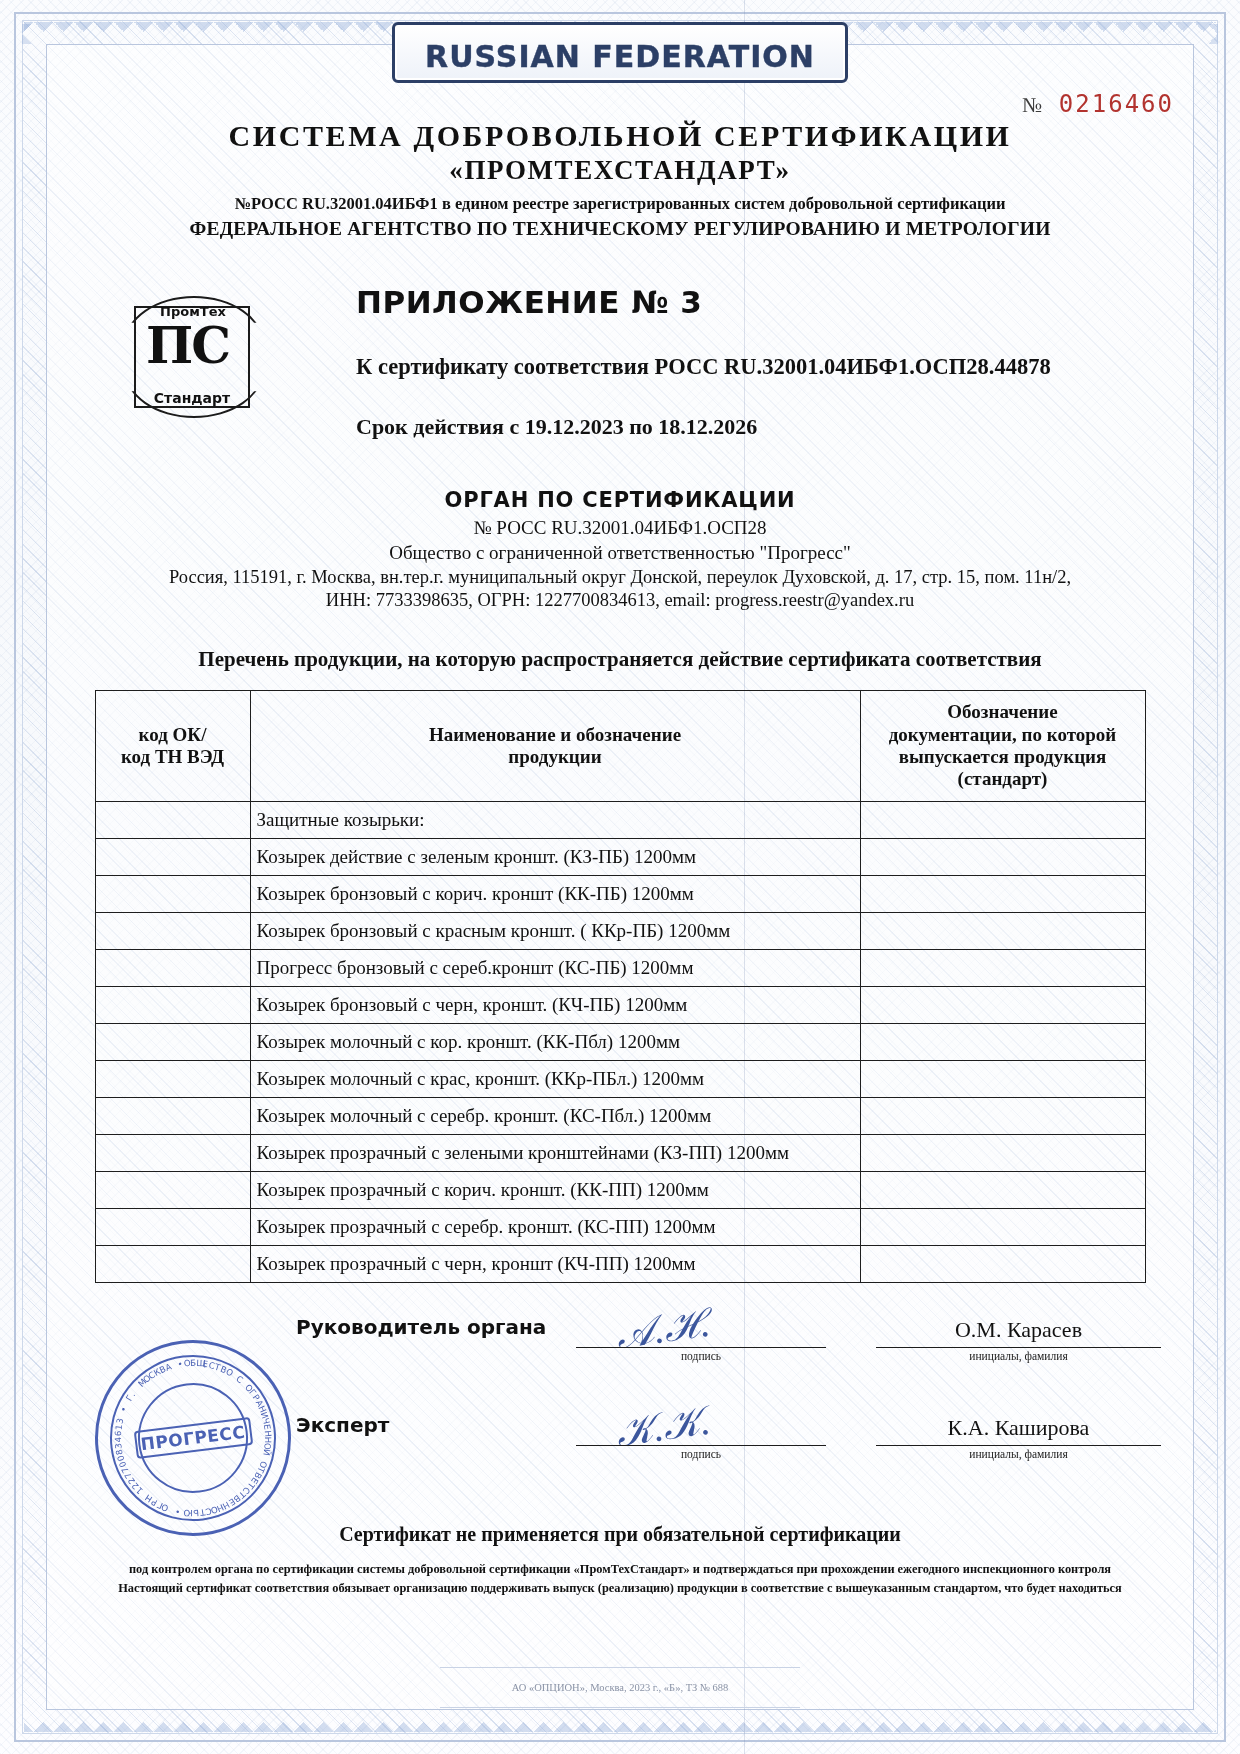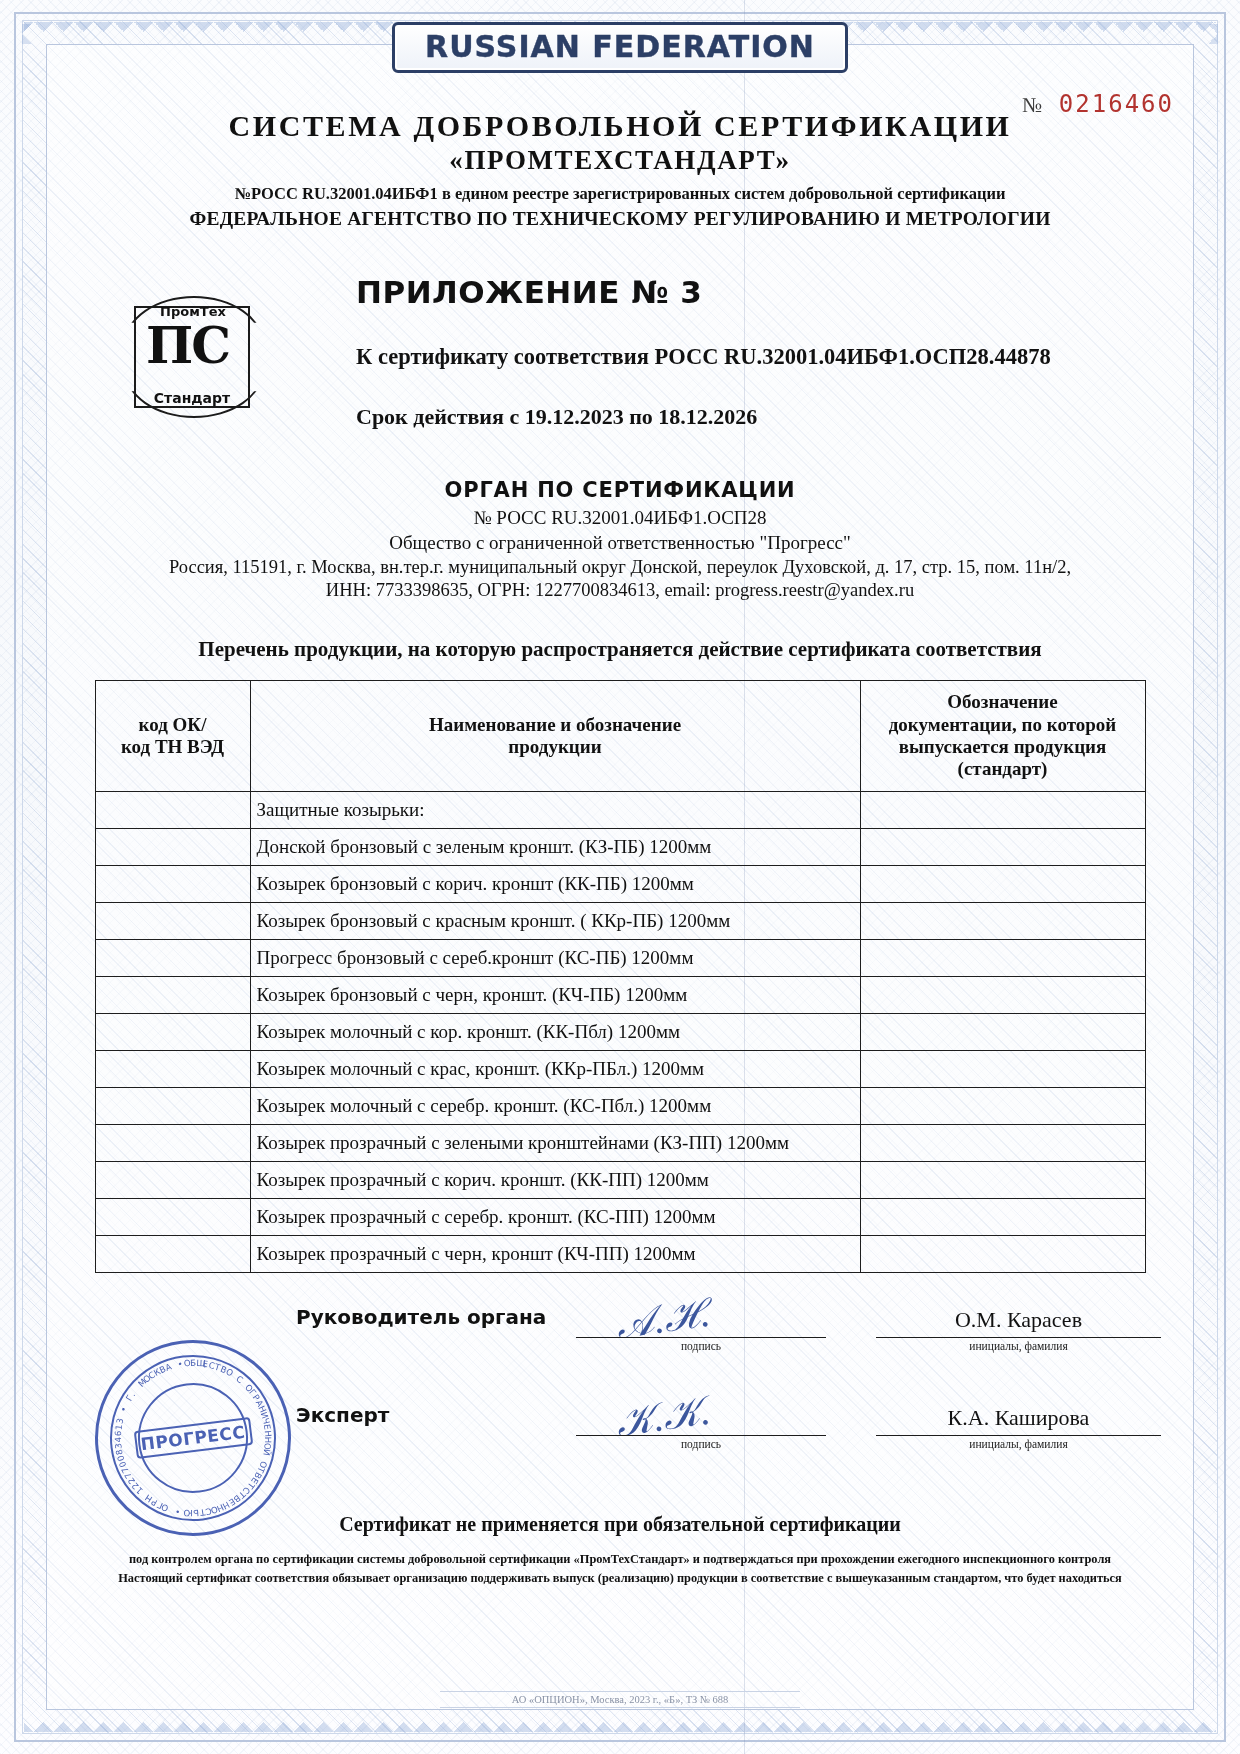--- a/index.html
+++ b/index.html
@@ -81,21 +81,21 @@
 
   
   .ribbon-wrap {
     display: flex;
     justify-content: center;
     margin-top: 4px;
   }
   .ribbon {
     border: 3px solid #2c3f66;
     border-radius: 6px;
-    padding: 4px 30px 6px 30px;
+    padding: 14px 30px 6px 30px;
     background: linear-gradient(180deg, #ffffff 0%, #eef2f9 100%);
     box-shadow: 0 0 0 2px #ffffff inset;
   }
   .ribbon-text {
     font-family: "DejaVu Sans", sans-serif;
     font-weight: bold;
     font-size: 30px;
     letter-spacing: 1px;
     color: #2c3f66;
     -webkit-text-stroke: 0.4px #2c3f66;
@@ -419,21 +419,21 @@
   }
   .printer-line {
     position: absolute;
     left: 0; right: 0;
     bottom: 46px;
     text-align: center;
     font-size: 10.5px;
     color: #8a93a6;
     border-top: 1px solid #c9d3e5;
     border-bottom: 1px solid #c9d3e5;
-    padding: 2px 0;
+    padding: 14px 0;
     width: 360px;
     margin: 0 auto;
   }
   .fold-line {
     position: absolute;
     left: 744px;
     top: 0;
     bottom: 0;
     width: 1px;
     background: rgba(120,140,180,0.25);
@@ -519,21 +519,21 @@
         </tr>
       </thead>
       <tbody>
         <tr>
           <td></td>
           <td class="name">Защитные козырьки:</td>
           <td></td>
         </tr>
         <tr>
           <td></td>
-          <td class="name">Донской бронзовый с зеленым кроншт. (КЗ-ПБ) 1200мм</td>
+          <td class="name">Козырек действие с зеленым кроншт. (КЗ-ПБ) 1200мм</td>
           <td></td>
         </tr>
         <tr>
           <td></td>
           <td class="name">Козырек бронзовый с корич. кроншт (КК-ПБ) 1200мм</td>
           <td></td>
         </tr>
         <tr>
           <td></td>
           <td class="name">Козырек бронзовый с красным кроншт. ( ККр-ПБ) 1200мм</td>

